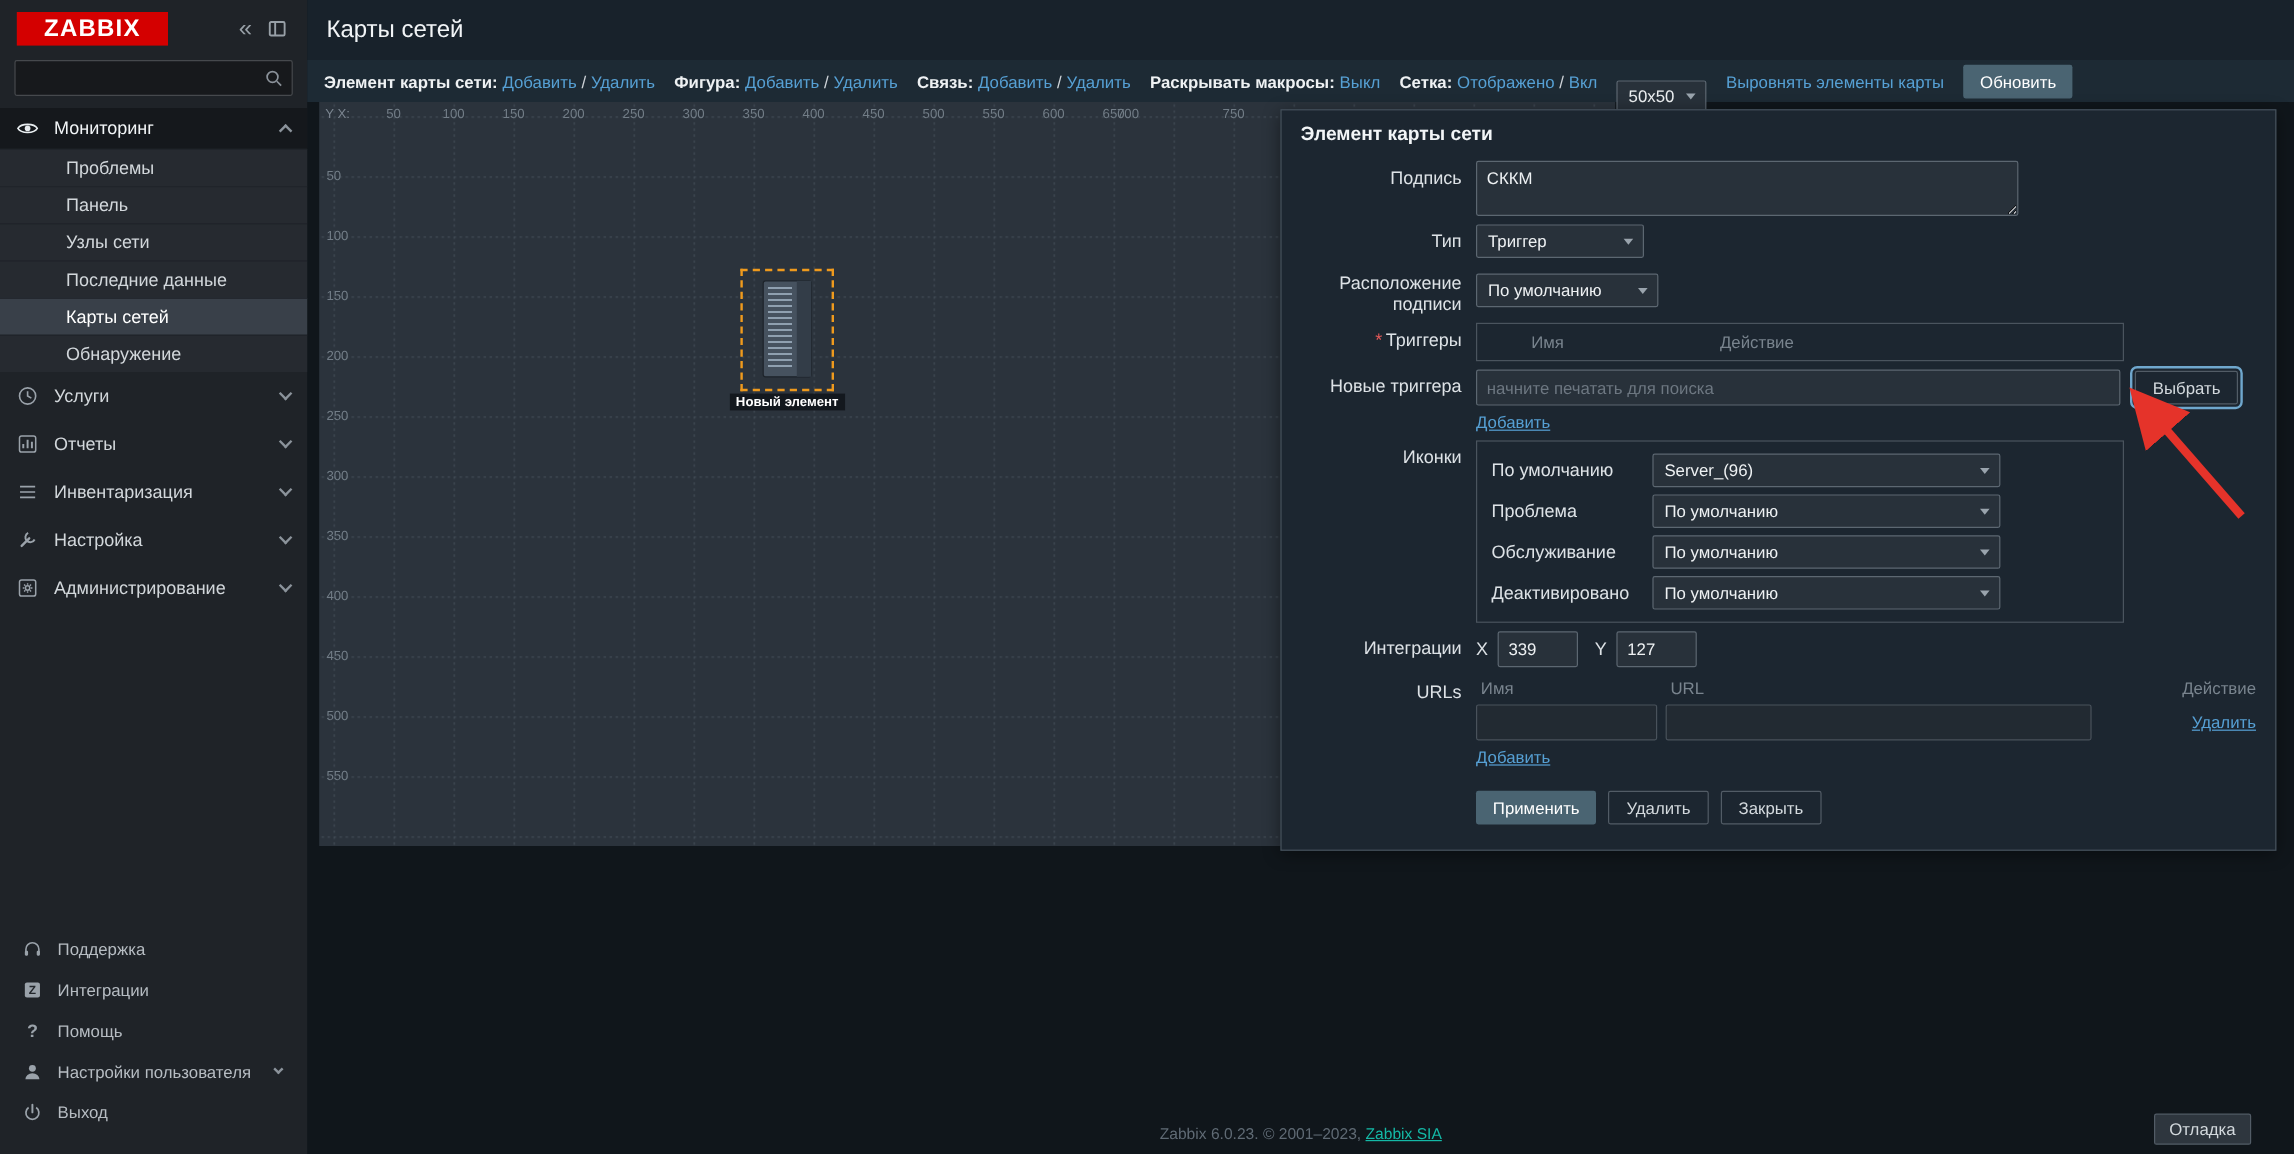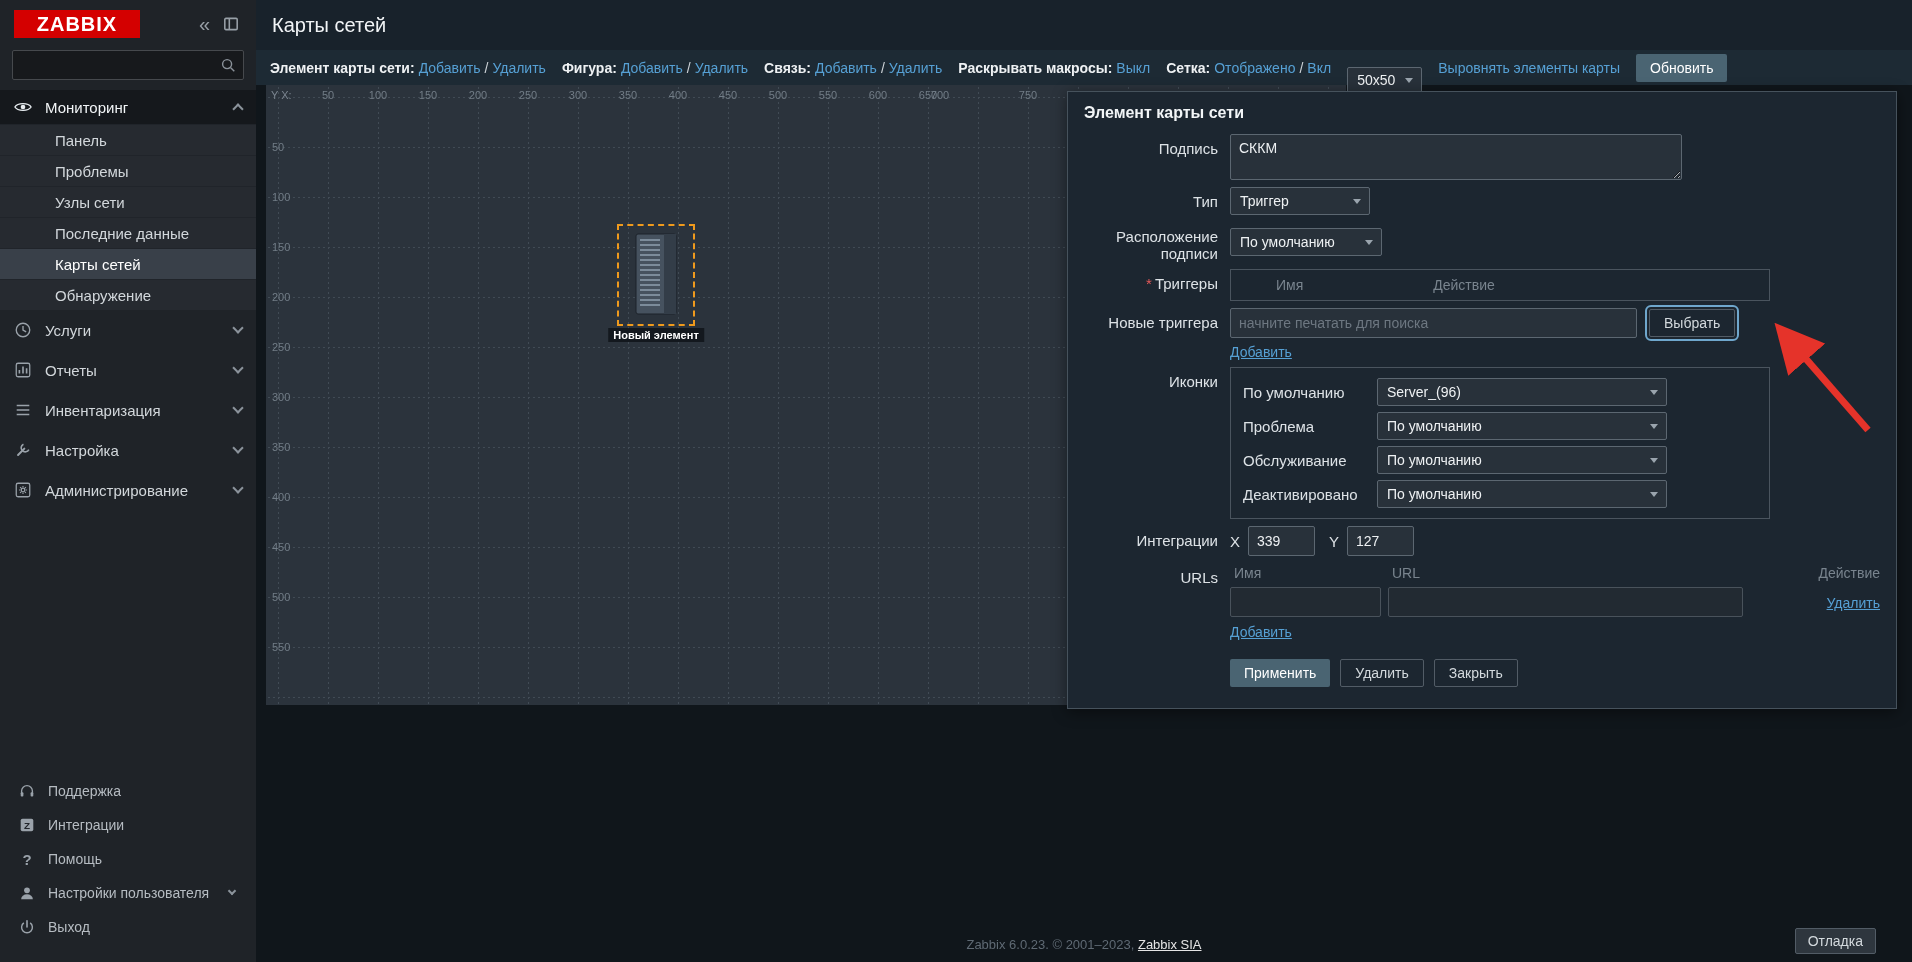--- a/index.html
+++ b/index.html
@@ -62,40 +62,40 @@
   .form-panel h2 { font-size: 16px; color: #f2f5f7; font-weight: bold; margin-bottom: 12px; }
   .frow { display: flex; margin-bottom: 7px; }
   .flabel { width: 146px; min-width: 146px; text-align: right; padding-right: 12px; padding-top: 6px; font-size: 15px; color: #dde2e6; }
   .fctrl { display: flex; align-items: center; flex: 1; }
   .req { color: #e45959; margin-right: 3px; }
   .input { background: #28313a; border: 1px solid #5c6771; border-radius: 2px; height: 30px; color: #eef1f3; padding: 0 8px; font: inherit; font-size: 14px; }
   .input::placeholder { color: #6d7781; }
   .input.dim { background: #222a32; border-color: #49525b; }
   textarea.input { height: 46px; width: 452px; resize: both; padding-top: 5px; }
   .w140 { width: 140px; } .w152 { width: 152px; } .w290 { width: 290px; }
-  .w446 { width: 407px; } .w67 { width: 67px; } .w151 { width: 151px; } .w355 { width: 355px; }
+  .w446 { width: 537px; } .w67 { width: 67px; } .w151 { width: 151px; } .w355 { width: 355px; }
   .trig-table { width: 540px; height: 32px; border: 1px solid #4a545e; display: flex; align-items: center; color: #79848e; font-size: 14px; }
   .trig-table .th-name { margin-left: 45px; }
   .trig-table .th-action { margin-left: 130px; }
   .icons-box { width: 540px; border: 1px solid #4a545e; padding: 10px 12px; }
   .icon-row { display: flex; align-items: center; margin-bottom: 6px; }
   .icon-row:last-child { margin-bottom: 0; }
   .icon-row .ilabel { width: 134px; font-size: 15px; color: #dde2e6; }
   .coord-l { margin-right: 8px; } .coord-l2 { margin: 0 8px 0 14px; }
   .urls { flex: 1; max-width: 652px; }
   .urls-header { display: grid; grid-template-columns: 158px 372px 1fr; color: #79848e; font-size: 14px; padding: 2px 0 6px 4px; }
   .urls-row { display: grid; grid-template-columns: 158px 372px 1fr; align-items: center; }
   .right { text-align: right; }
   .link { color: #56a0d4; text-decoration: underline; cursor: pointer; font-size: 14px; }
   .add-row { margin: 6px 0 7px; }
   .form-buttons { margin-top: 12px; }
   .form-buttons button { margin-right: 10px; }
   
   .main-footer { position: absolute; left: 0; right: 0; bottom: 10px; text-align: center; color: #5f6a74; font-size: 13px; }
-  .main-footer a { color: #e5e5e5; text-decoration: underline; cursor: pointer; }
+  .main-footer a { color: #14b8a6; text-decoration: underline; cursor: pointer; }
   .debug-btn { position: absolute; right: 36px; bottom: 8px; height: 26px; padding: 0 12px; background: #2e363e; border: 1px solid #525c66; color: #d3d9dd; border-radius: 2px; font-size: 14px; cursor: pointer; }
   .arrow-overlay { position: fixed; left: 0; top: 0; width: 1912px; height: 962px; pointer-events: none; z-index: 40; }
   .icon18 { width: 18px; height: 18px; flex: none; }
 </style>
 </head>
 <body>
 
 <aside class="sidebar">
   <div class="logo-row">
     <div class="logo">ZABBIX</div>
@@ -118,22 +118,22 @@
   <nav>
     <div class="menu-header">
       <svg class="icon18" viewBox="0 0 20 20">
         <path d="M1 10 C4 5 16 5 19 10 C16 15 4 15 1 10 Z" fill="none" stroke="#e8edf0" stroke-width="1.5"></path>
         <circle cx="10" cy="10" r="2.6" fill="#e8edf0"></circle>
       </svg>
       <span class="lbl">Мониторинг</span>
       <span class="chev up"></span>
     </div>
     <div class="submenu">
+      <div class="submenu-item">Проблемы</div>
       <div class="submenu-item">Панель</div>
-      <div class="submenu-item">Проблемы</div>
       <div class="submenu-item">Узлы сети</div>
       <div class="submenu-item">Последние данные</div>
       <div class="submenu-item active">Карты сетей</div>
       <div class="submenu-item">Обнаружение</div>
     </div>
 
     <div class="nav-item">
       <svg class="icon18" viewBox="0 0 20 20">
         <circle cx="10" cy="10" r="7.5" fill="none" stroke="#9aa2aa" stroke-width="1.5"></circle>
         <path d="M10 5.5 V10 L13.5 12" stroke="#9aa2aa" stroke-width="1.5" fill="none"></path>

